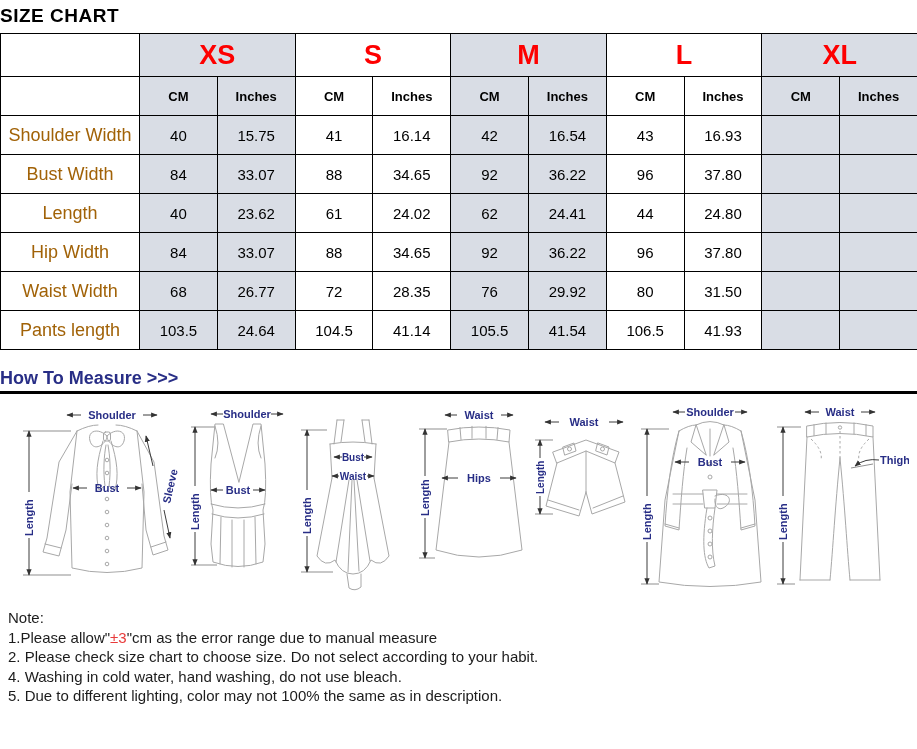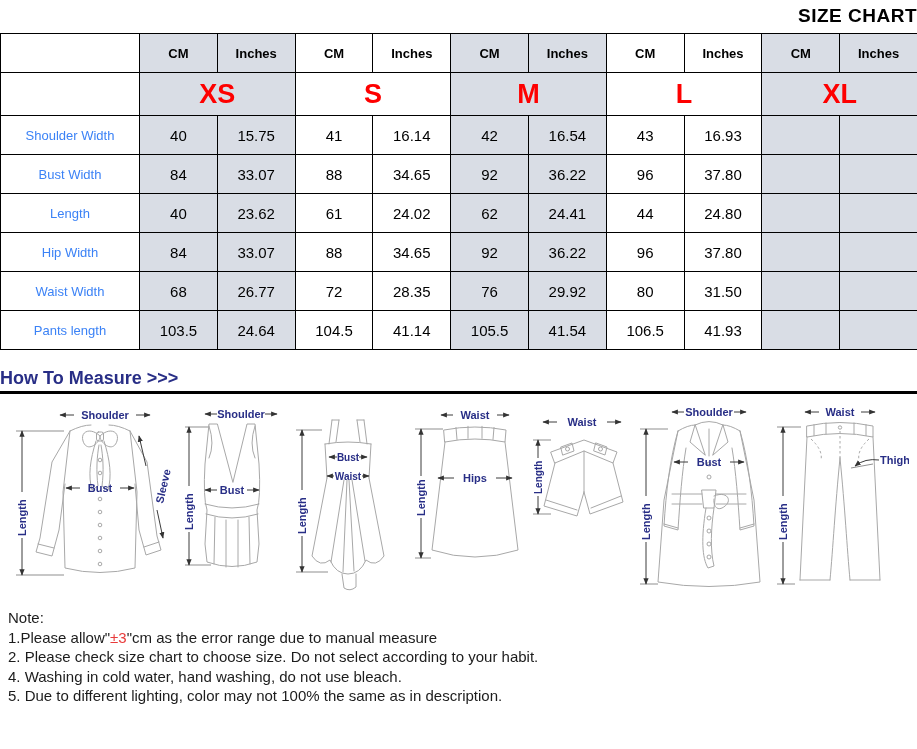--- a/index.html
+++ b/index.html
@@ -1,29 +1,29 @@
 <!DOCTYPE html>
 <html><head>
 <meta charset="utf-8">
 <style>
   html,body{margin:0;padding:0;background:#fff;}
   body{width:917px;height:749px;font-family:"Liberation Sans",sans-serif;color:#111;overflow:hidden;}
-  .title{padding-top:5px;height:28px;text-align:right;font-size:19px;font-weight:bold;letter-spacing:.5px;color:#000;}
+  .title{padding-top:5px;height:28px;text-align:left;font-size:19px;font-weight:bold;letter-spacing:.5px;color:#000;}
   
   table{border-collapse:collapse;table-layout:fixed;width:917px;}
   td{border:1px solid #000;text-align:center;vertical-align:middle;white-space:nowrap;overflow:hidden;}
   .size-cell{height:40px;font-size:27px;font-weight:bold;color:#fe0000;}
   .unit-cell{height:36px;font-size:13px;font-weight:bold;color:#000;}
-  .rowlabel{font-size:13px;color:#3b82f6;}
+  .rowlabel{font-size:18px;color:#a16207;}
   .data-cell{height:36px;font-size:15px;color:#000;}
   .shaded{background:#d9dde5;}
   
   .measure-heading{margin-top:18px;padding-left:0;font-size:18px;font-weight:bold;color:#282e86;}
   .measure-rule{height:3px;background:#000;margin-top:2px;}
-  .garments{display:flex;justify-content:space-between;align-items:flex-start;padding:6px 8px 0 8px;height:200px;}
+  .garments{display:flex;justify-content:flex-end;align-items:flex-start;padding:6px 8px 0 8px;height:200px;}
   .garments svg{display:block;}
   .g{stroke:#a8a8a8;fill:none;stroke-width:1;stroke-linejoin:round;stroke-linecap:round;}
   .gd{stroke:#a8a8a8;fill:none;stroke-width:1;stroke-dasharray:2.5,2.5;}
   .btn{stroke:#a8a8a8;fill:#fff;stroke-width:1;}
   .dimS{stroke:#3c3c3c;stroke-width:1;marker-start:url(#arr);}
   .dimE{stroke:#3c3c3c;stroke-width:1;marker-end:url(#arr);}
   .ext{stroke:#8f8f8f;stroke-width:1;}
   .lbl{fill:#282e86;font-weight:bold;font-size:11px;font-family:"Liberation Sans",sans-serif;}
   .lbl.small{font-size:10px;}
   
@@ -45,38 +45,38 @@
       <col style="width: 77.8px;">
       <col style="width: 77.8px;">
       <col style="width: 77.8px;">
       <col style="width: 77.8px;">
       <col style="width: 77.8px;">
       <col style="width: 77.8px;">
     </colgroup>
     <tbody>
       <tr>
         <td></td>
+        <td colspan="2" class="size-cell shaded">XS</td>
+        <td colspan="2" class="size-cell">S</td>
+        <td colspan="2" class="size-cell shaded">M</td>
+        <td colspan="2" class="size-cell">L</td>
+        <td colspan="2" class="size-cell shaded">XL</td>
+      </tr>
+      <tr>
+        <td></td>
         <td class="unit-cell shaded">CM</td>
         <td class="unit-cell shaded">Inches</td>
         <td class="unit-cell">CM</td>
         <td class="unit-cell">Inches</td>
         <td class="unit-cell shaded">CM</td>
         <td class="unit-cell shaded">Inches</td>
         <td class="unit-cell">CM</td>
         <td class="unit-cell">Inches</td>
         <td class="unit-cell shaded">CM</td>
         <td class="unit-cell shaded">Inches</td>
-      </tr>
-      <tr>
-        <td></td>
-        <td colspan="2" class="size-cell shaded">XS</td>
-        <td colspan="2" class="size-cell">S</td>
-        <td colspan="2" class="size-cell shaded">M</td>
-        <td colspan="2" class="size-cell">L</td>
-        <td colspan="2" class="size-cell shaded">XL</td>
       </tr>
       <tr>
         <td class="rowlabel">Shoulder Width</td>
         <td class="data-cell shaded">40</td>
         <td class="data-cell shaded">15.75</td>
         <td class="data-cell">41</td>
         <td class="data-cell">16.14</td>
         <td class="data-cell shaded">42</td>
         <td class="data-cell shaded">16.54</td>
         <td class="data-cell">43</td>

